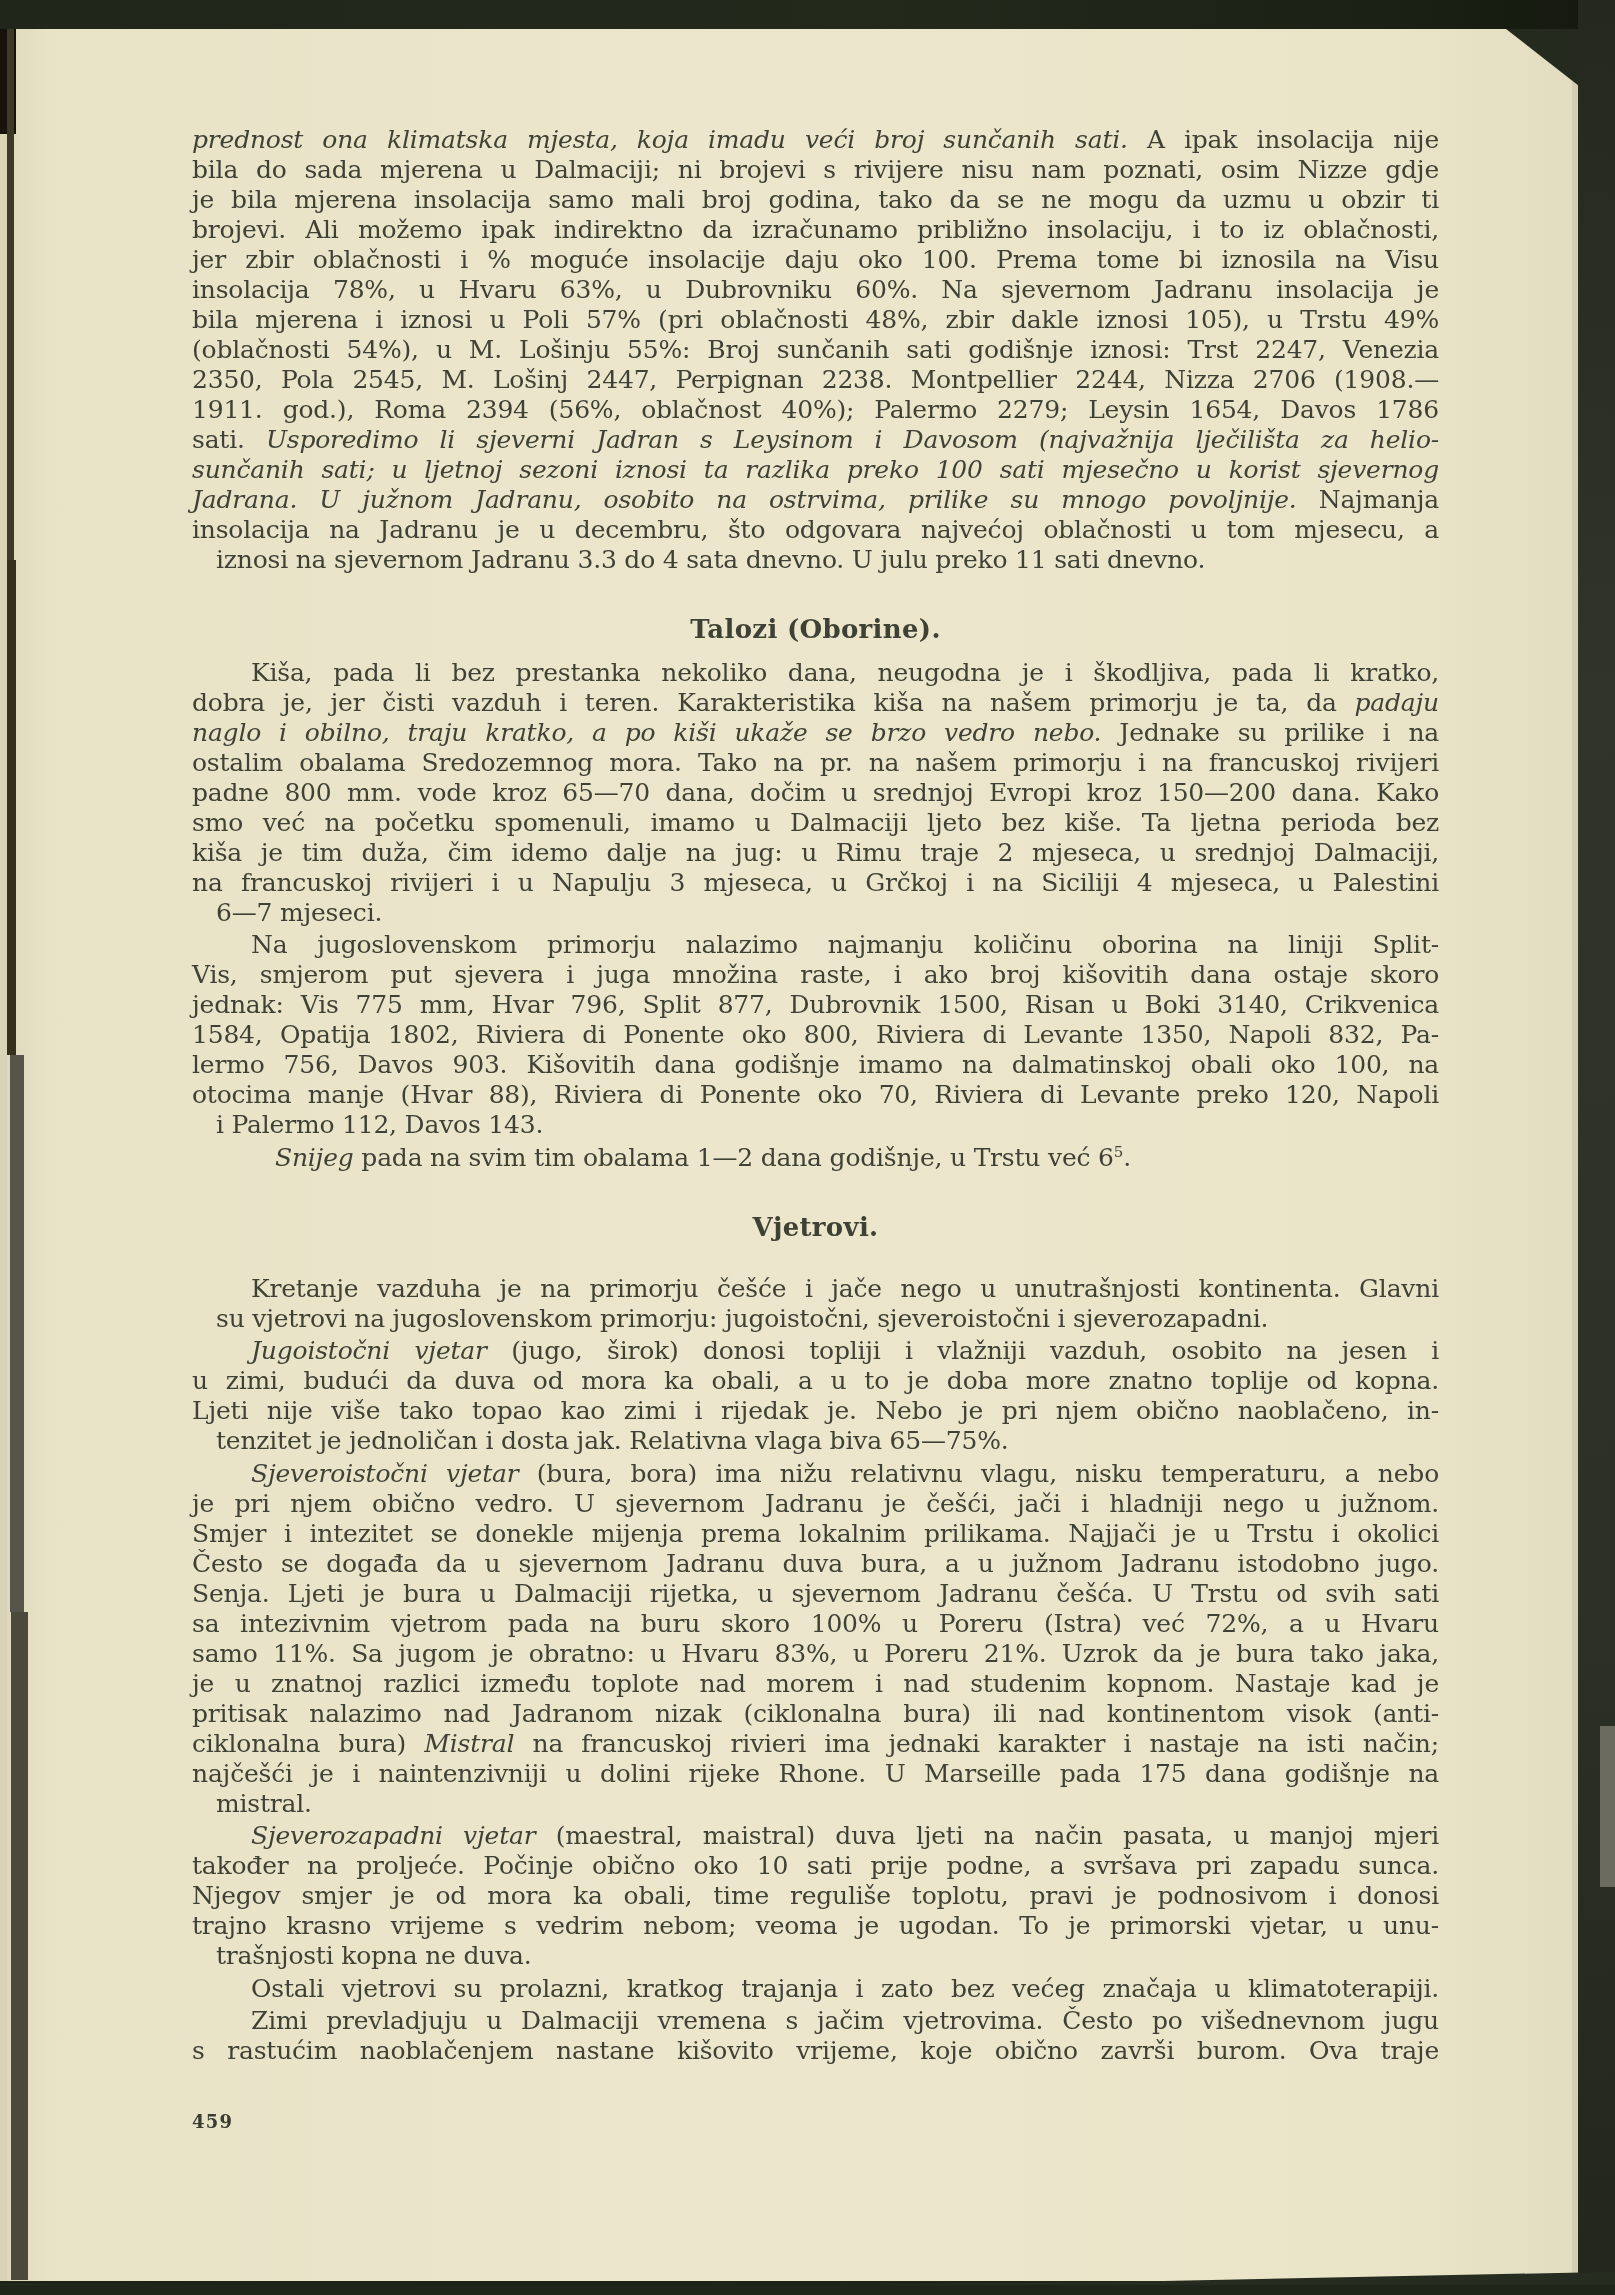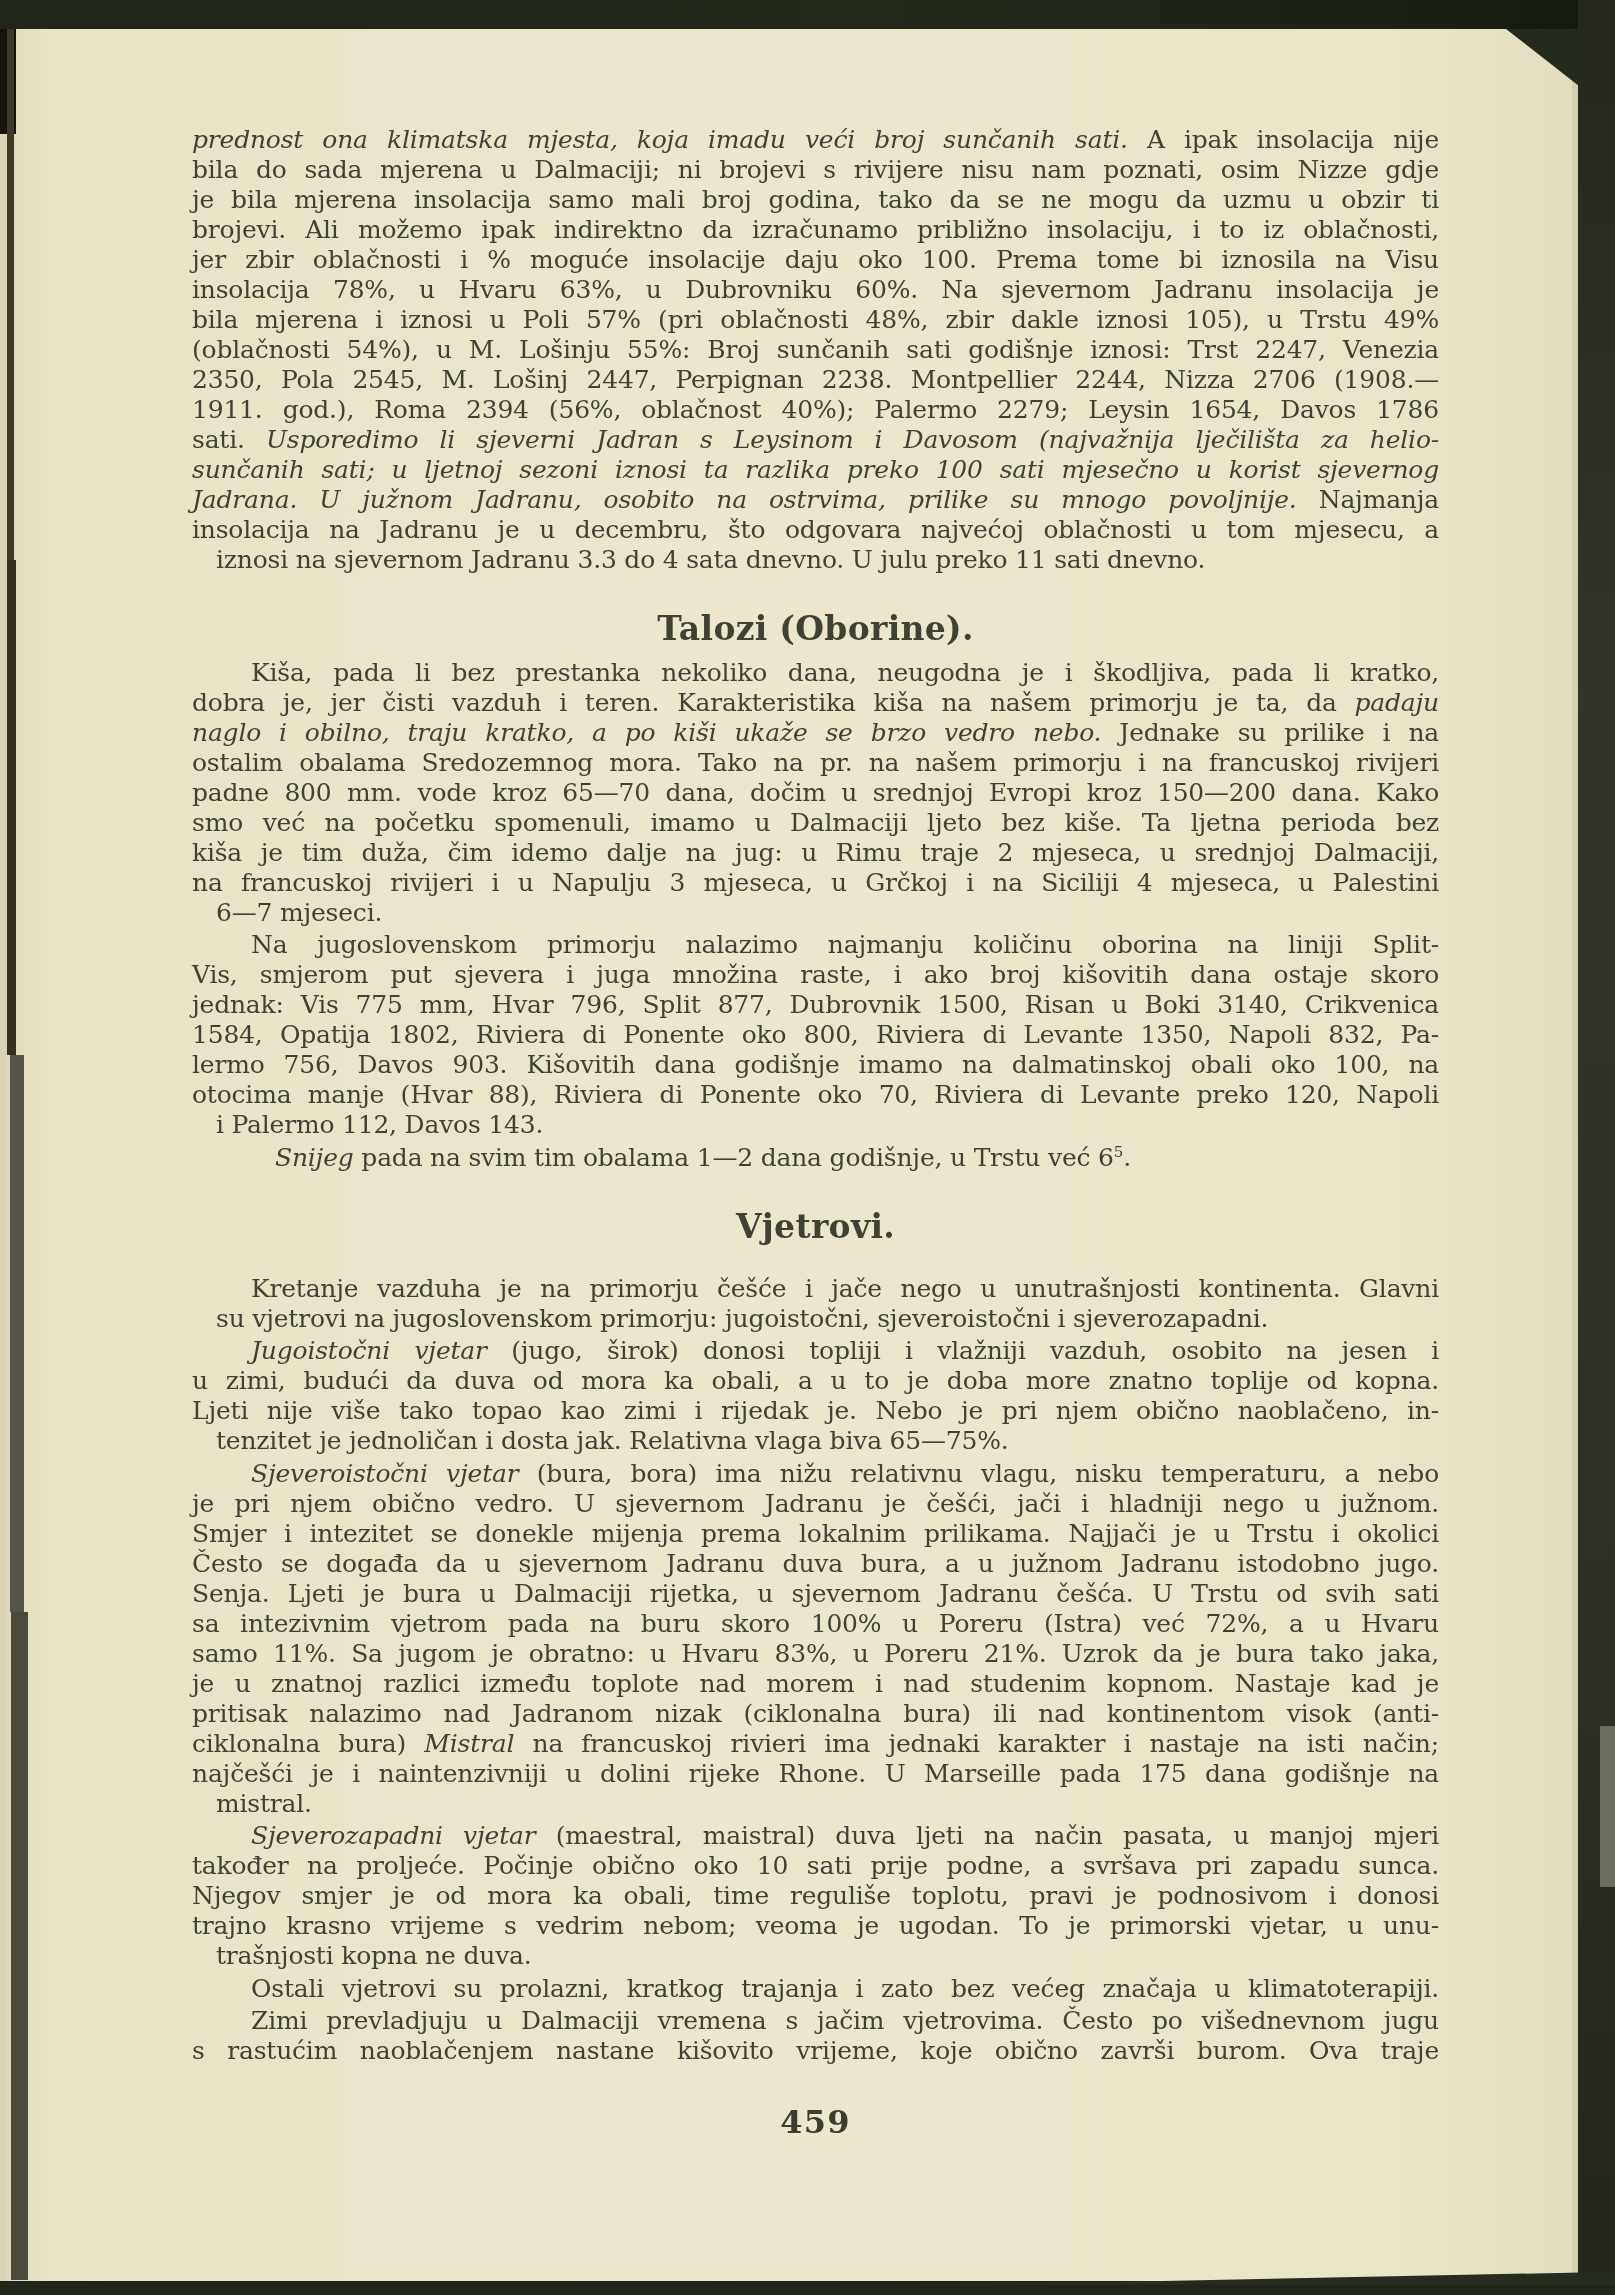--- a/index.html
+++ b/index.html
@@ -32,26 +32,26 @@
   .gutter-seg4{position:absolute;left:11px;top:1612px;width:16.7px;height:668px;background:#4b483c;}
   .gutter-blob{position:absolute;left:0;top:28.5px;width:16px;height:105px;background:#18120c;}
   
   .text{position:absolute;left:192px;top:125px;width:1247px;color:#3f4135;
     font-size:25px;line-height:30px;letter-spacing:-0.2px;}
   .para{margin:0 0 2.5px 0;}
   .ln{text-align:justify;text-align-last:justify;}
   .ln.flush{text-align-last:left;margin-left:24px;}
   .ln.ind{text-indent:59px;}
   .heading{font-weight:bold;text-align:left;text-align-last:center;
-    font-size:33px;line-height:30px;letter-spacing:0.3px;}
+    font-size:26px;line-height:30px;letter-spacing:0.3px;}
   .heading.h-talozi{margin:39px 0 13.6px 0;}
   .heading.h-vjetrovi{margin:39px 0 32px 0;}
   i{font-style:italic;}
   sup{font-size:60%;line-height:0;vertical-align:super;}
-  .pageno{margin-top:41px;text-align:center;font-weight:bold;font-size:32px;
+  .pageno{margin-top:41px;font-weight:bold;font-size:18px;
     letter-spacing:1.2px;color:#3b3d31;}
 </style>
 </head>
 <body>
 
 <div class="scan">
   <div class="bg-top"></div>
   <div class="paper"></div>
   <div class="paper-edge-right"></div>
   <div class="bg-right"></div>

